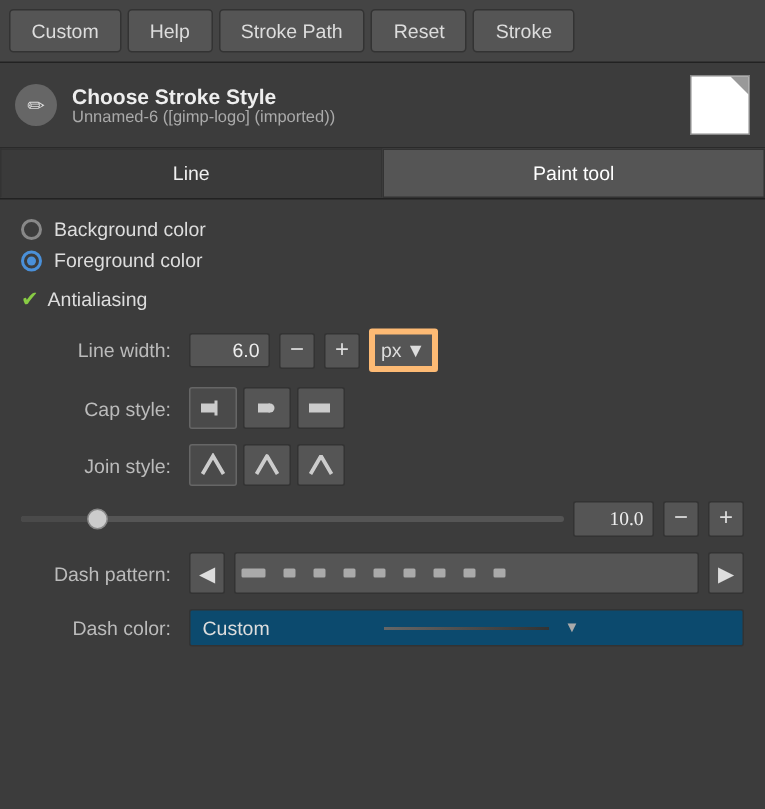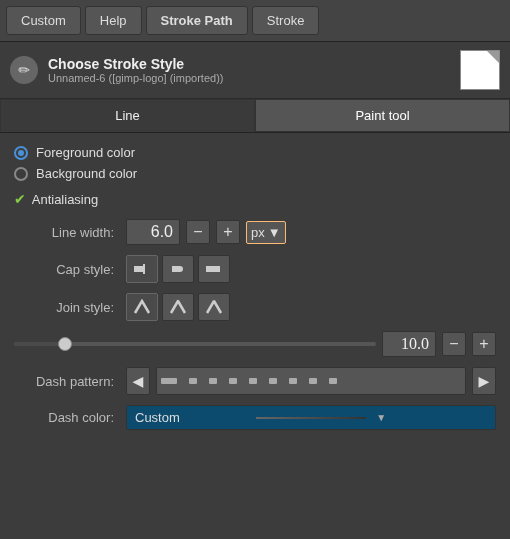--- a/index.html
+++ b/index.html
@@ -148,21 +148,21 @@
       font-size: 13px;
       text-align: right;
       margin-right: 6px;
     }
 
     
     .num-input {
       background: #555;
       border: 1px solid #333;
       color: #eee;
-      font-size: 16px;
+      font-size: 13px;
       padding: 3px 6px;
       width: 54px;
       text-align: right;
       border-radius: 2px;
     }
 
     
     .inc-btn {
       background: #555;
       border: 1px solid #333;
@@ -170,21 +170,21 @@
       width: 24px; height: 24px;
       display: flex; align-items: center; justify-content: center;
       cursor: pointer;
       font-size: 16px;
       border-radius: 2px;
     }
 
     
     .unit-select {
       background: #555;
-      border: 1px solid #fdba74;
+      border: 4px solid #fdba74;
       color: #ddd;
       font-size: 13px;
       padding: 3px 4px;
       border-radius: 2px;
       cursor: pointer;
       display: flex; align-items: center; gap: 3px;
     }
 
     
     .style-btn-group { display: flex; gap: 4px; }
@@ -273,21 +273,22 @@
       background: linear-gradient(to right, #666, #333);
       margin: 0 4px;
     }
   </style>
 </head>
 <body>
 
 <div class="toolbar">
   <button>Custom</button>
   <button>Help</button>
-  <button style="font-weight:bold;text-align:right;">Stroke Path</button>
+  <button style="font-weight:normal;text-align:right;">Stroke Path</button>
+  <button>Reset</button>
   <button>Stroke</button>
 </div>
 
 <div class="header">
   <div class="header-icon">
     <span>✏</span>
   </div>
   <div class="header-text">
     <div class="header-title">Choose Stroke Style</div>
     <div class="header-sub">Unnamed-6 ([gimp-logo] (imported))</div>
@@ -297,27 +298,27 @@
 
 <div class="tabs">
   <div class="tab active">Line</div>
   <div class="tab">Paint tool</div>
 </div>
 
 <div class="content">
 
   <div class="radio-group">
     <div class="radio-row">
-      <div class="radio-circle selected">
-      </div>
-      <span class="radio-label">Foreground color</span>
-    </div>
-    <div class="radio-row">
       <div class="radio-circle"></div>
       <span class="radio-label">Background color</span>
+    </div>
+    <div class="radio-row">
+      <div class="radio-circle selected">
+      </div>
+      <span class="radio-label">Foreground color</span>
     </div>
   </div>
 
   <div class="check-row">
     <span class="check-mark">✔</span>
     <span>Antialiasing</span>
   </div>
 
   <div class="form-row">
     <span class="form-label">Line width:</span>

